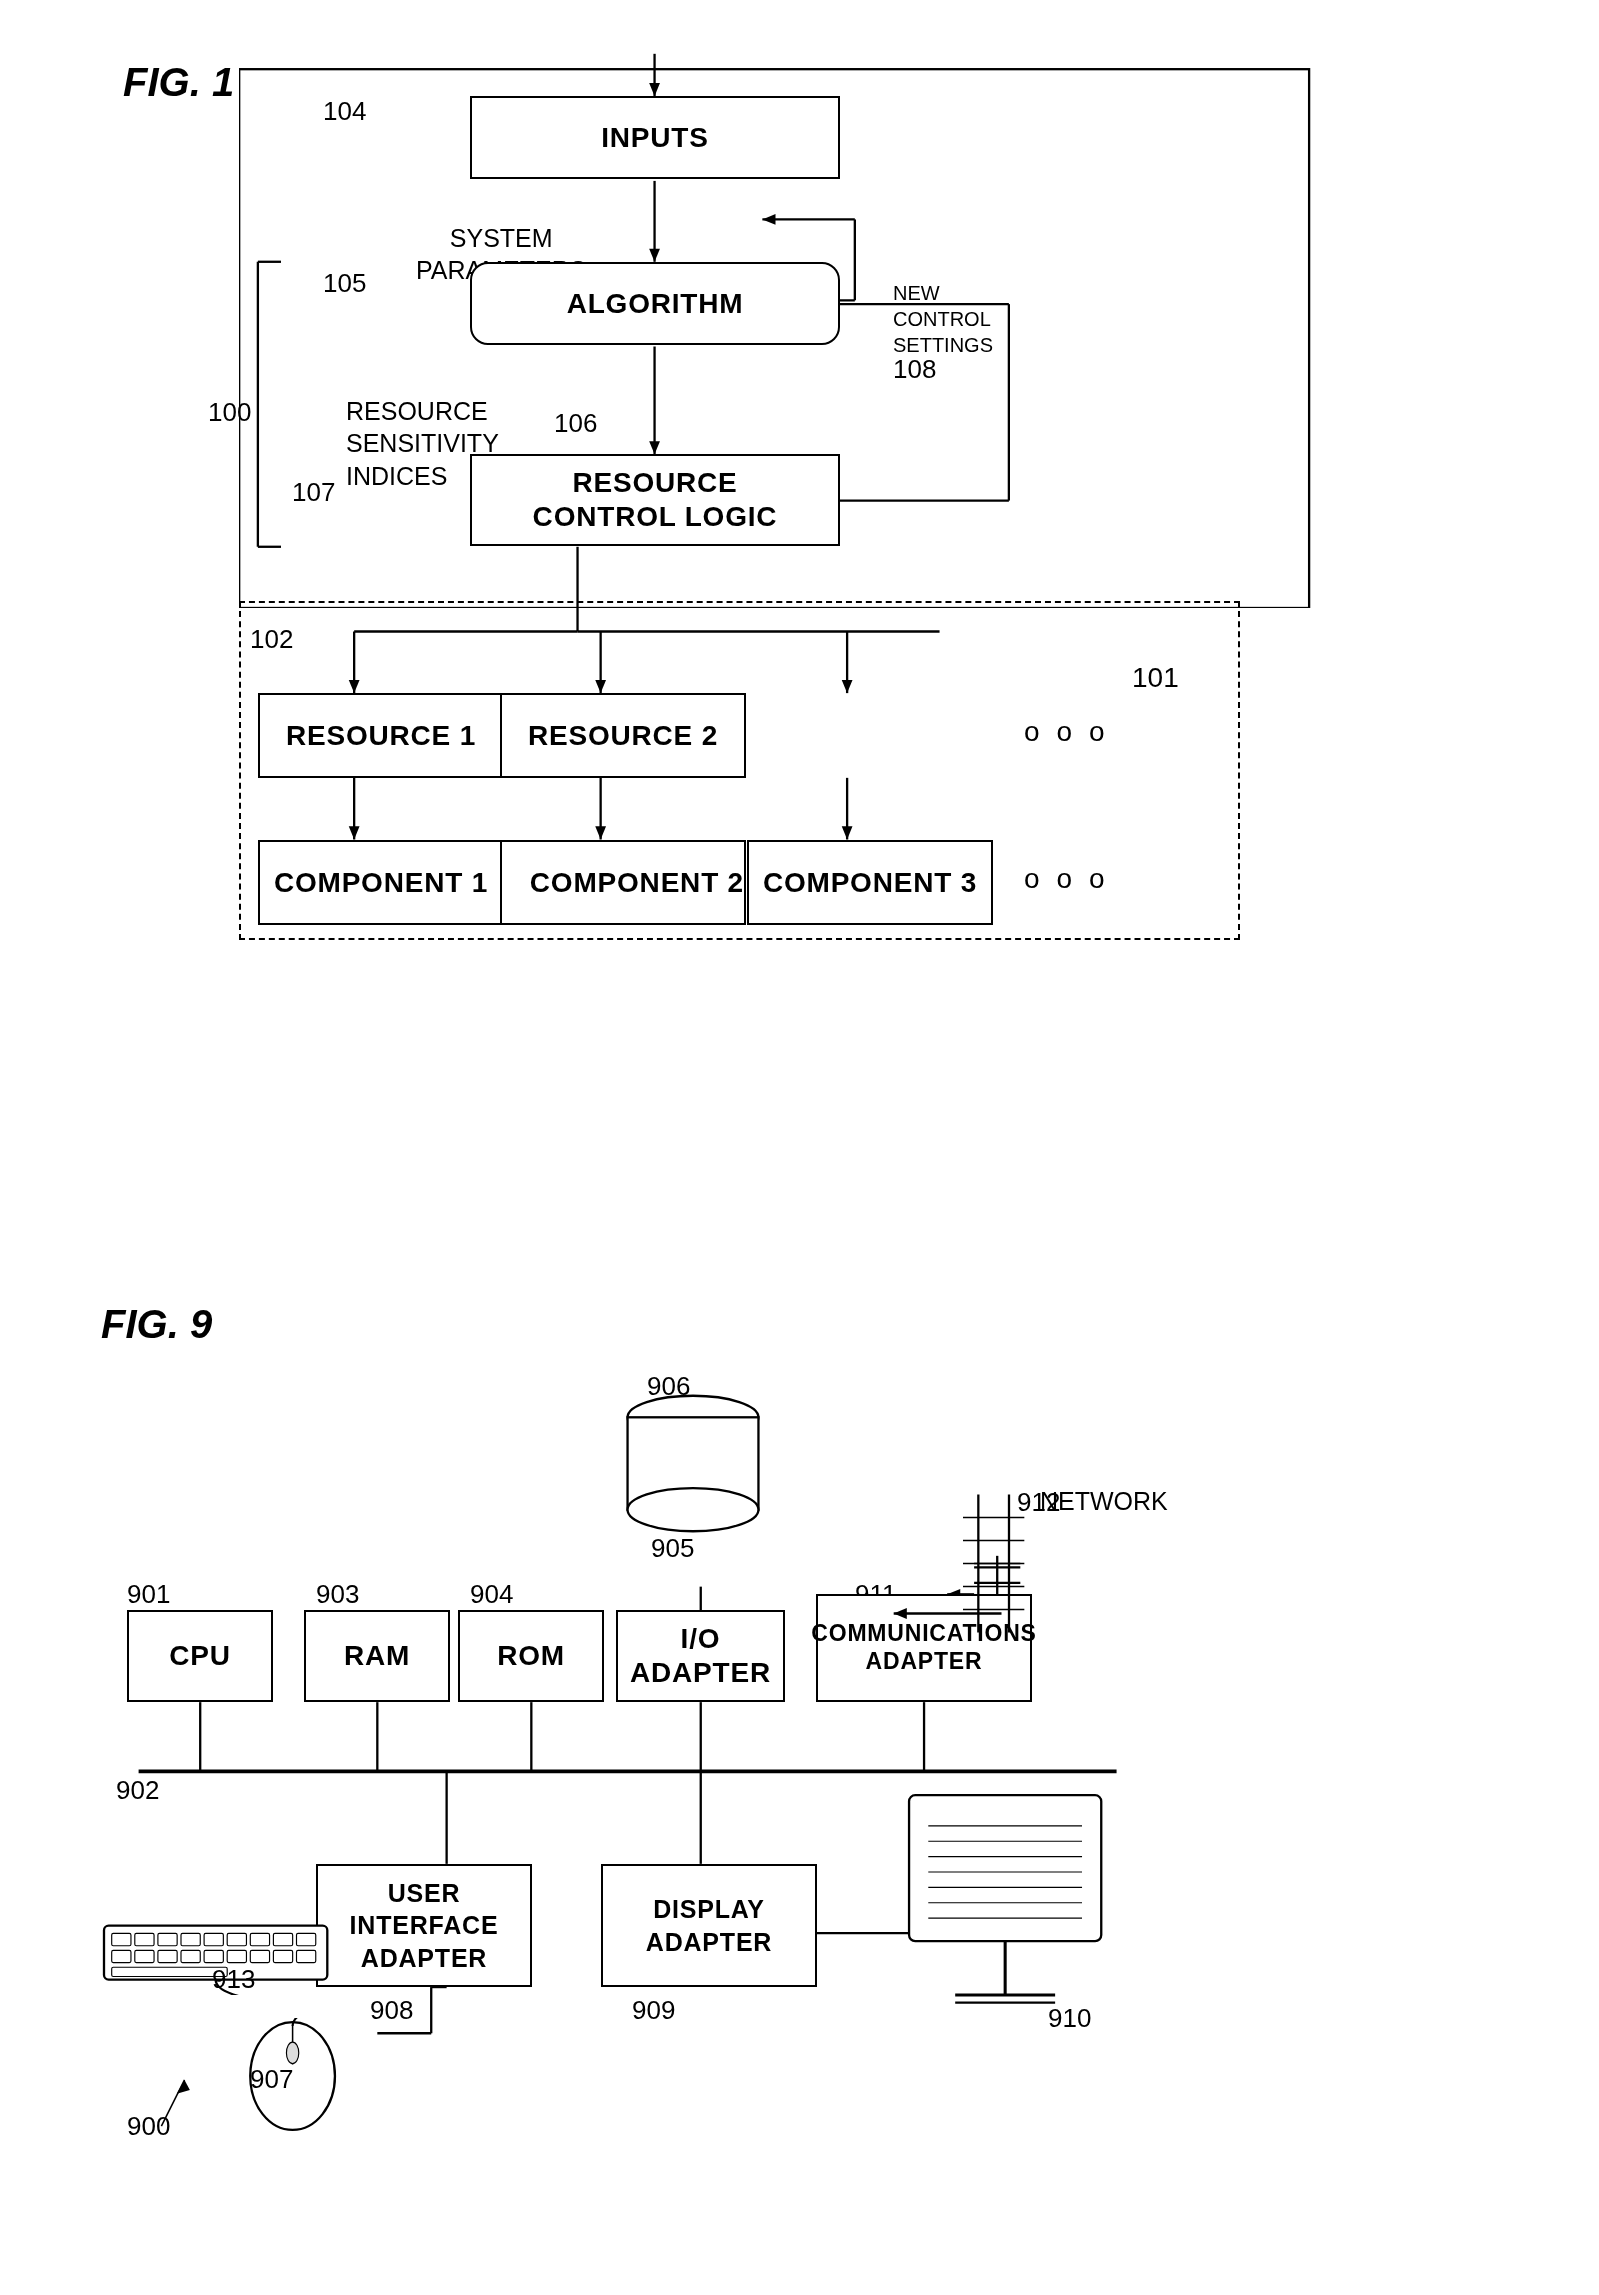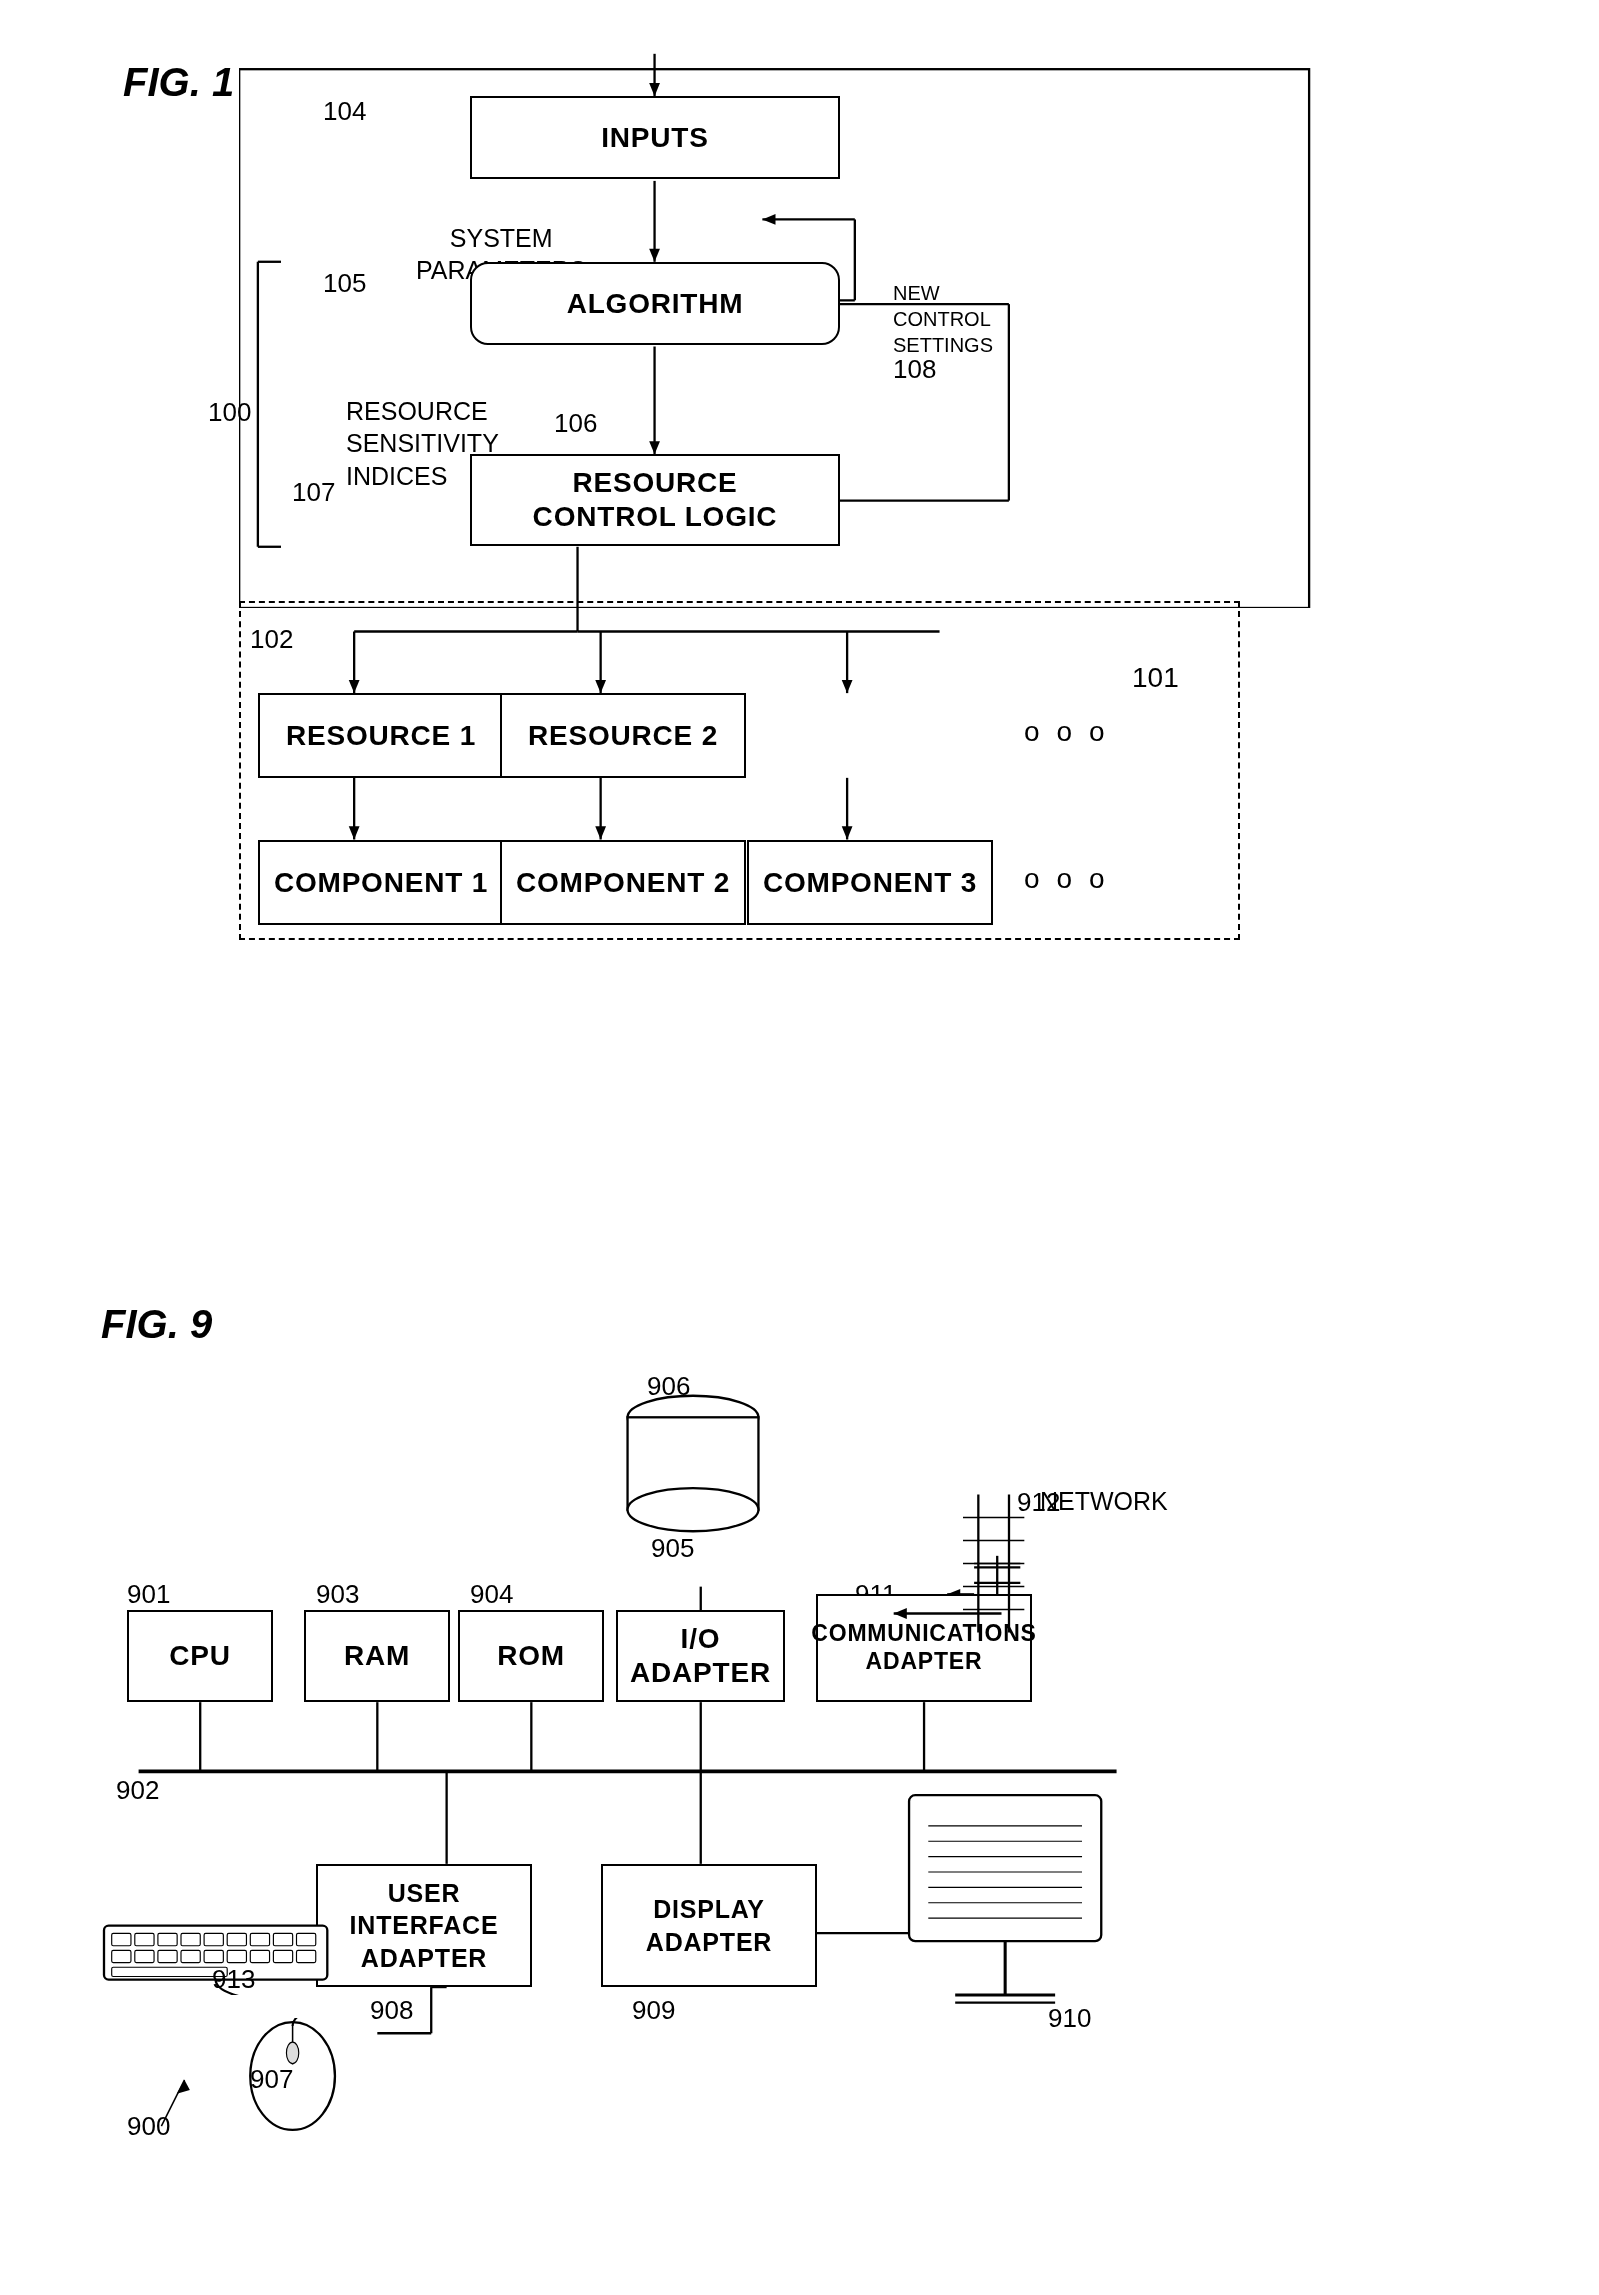--- a/index.html
+++ b/index.html
@@ -186,21 +186,21 @@
 
 
   <div class="dots" style="top:693px; left:901px;">o  o  o</div>
 
   <div class="label" style="top:878px; left:135px;">103</div>
 
   <div class="diag-box" style="top:817px; left:135px; width:246px; height:85px;">
     <span>COMPONENT 1</span>
   </div>
 
-  <div class="diag-box" style="top:817px; left:377px; width:246px; height:85px;">
+  <div class="diag-box" style="top:817px; left:377px; width:246px; height:85px;justify-content:flex-end;">
     <span>COMPONENT 2</span>
   </div>
 
   <div class="diag-box" style="top:817px; left:624px; width:246px; height:85px;">
     <span>COMPONENT 3</span>
   </div>
 
   <div class="dots" style="top:840px; left:901px;">o  o  o</div>
 
   <div class="label" style="top:374px; left:85px;">100</div>

